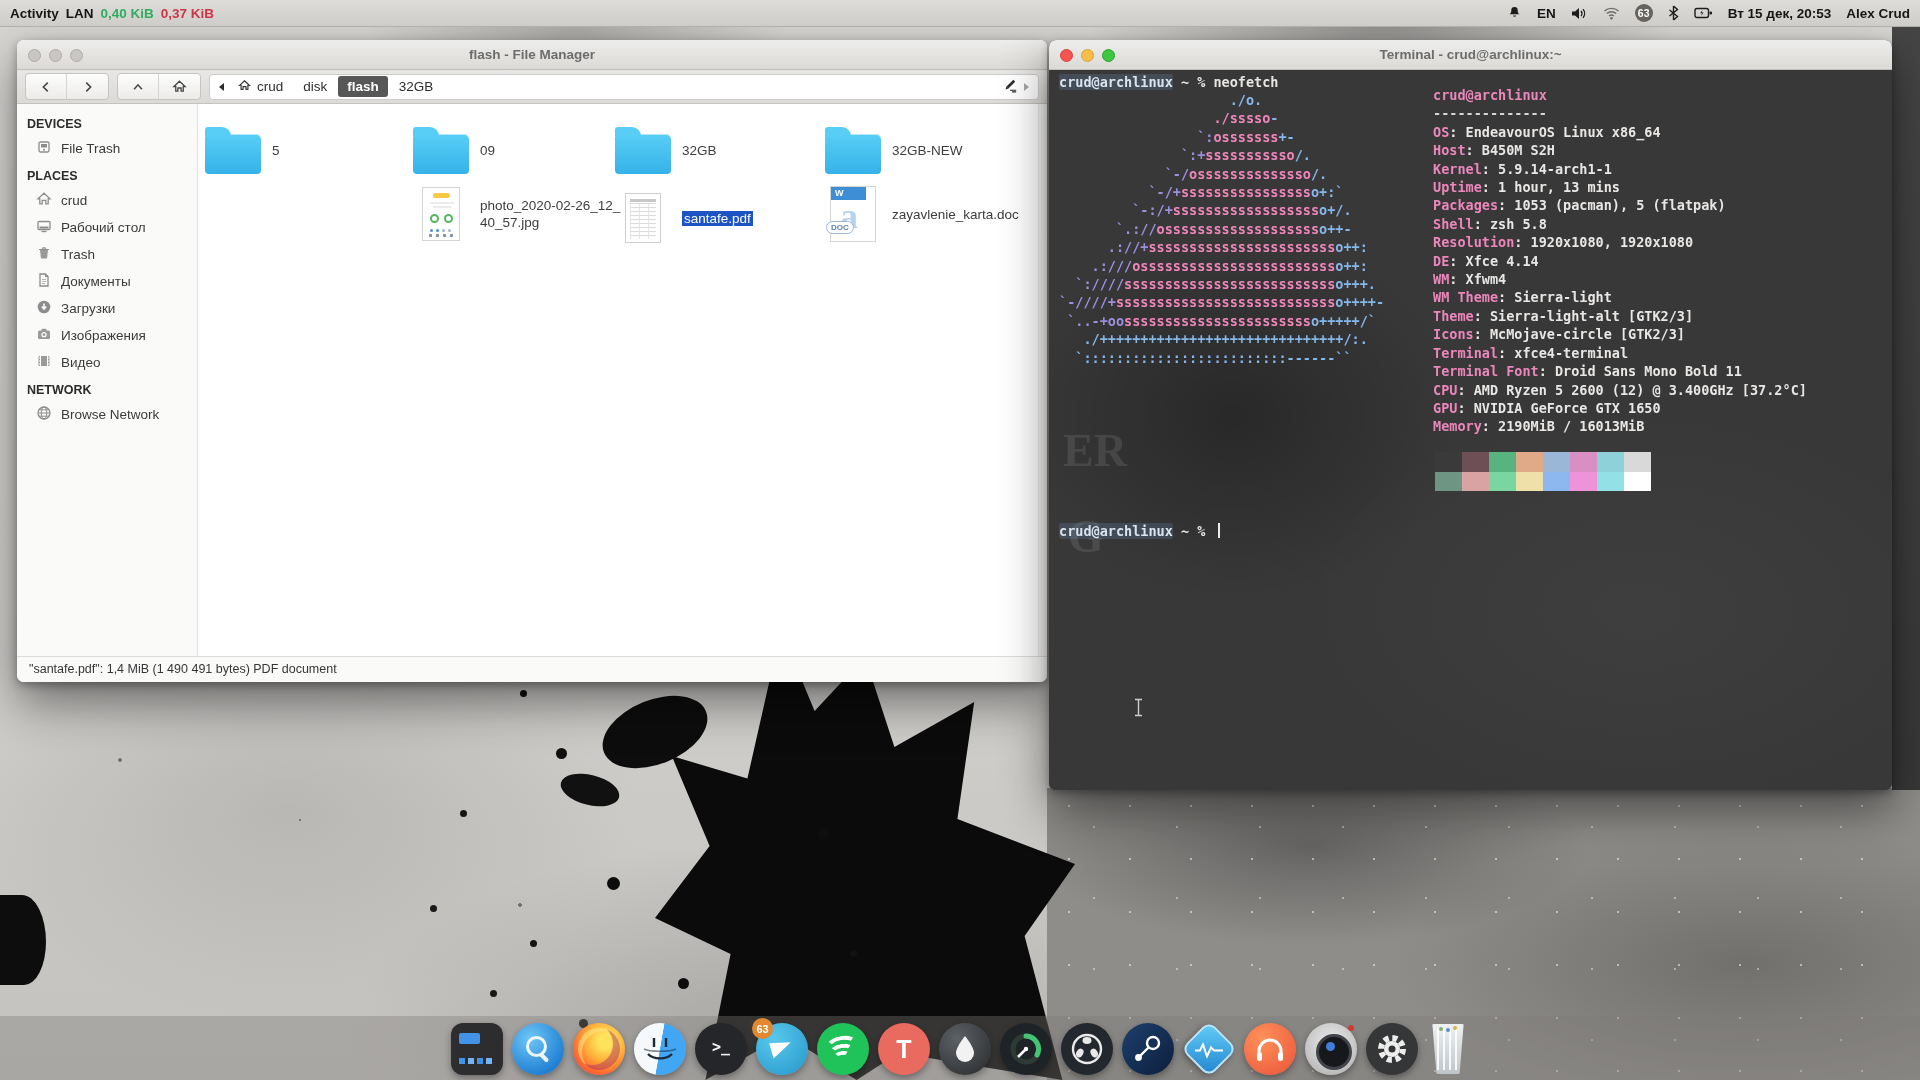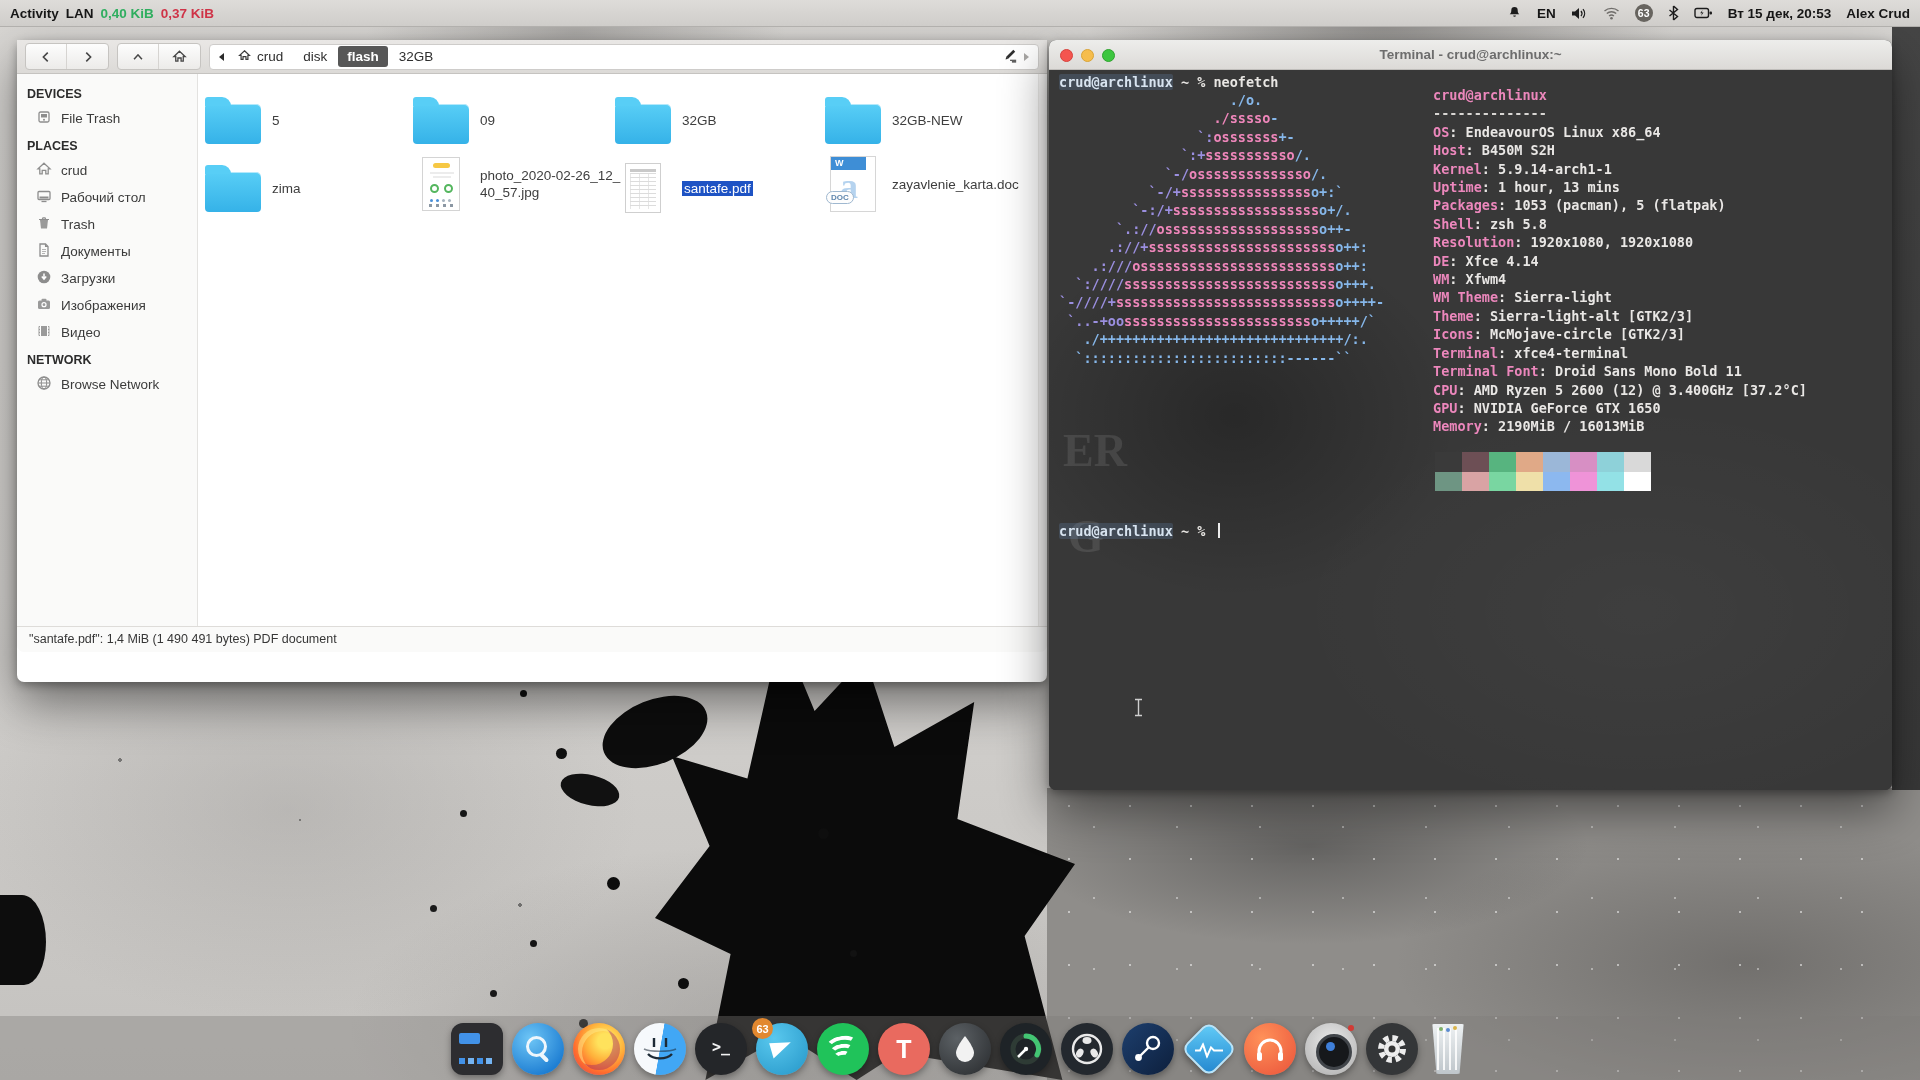--- a/index.html
+++ b/index.html
@@ -227,20 +227,28 @@
           <rect x="15.5" y="5.5" width="2.5" height="3" rx="1" fill="#1c1c1c"></rect>
           <path d="M8.6 4 L6.2 7.3 h1.9 L6.9 10 L9.6 6.6 H7.7 Z" fill="#1c1c1c"></path>
         </svg>
     </span>
     <span>Вт 15 дек, 20:53</span>
     <span>Alex Crud</span>
   </div>
 </div>
 
 <div class="window" id="fm">
+  <div class="titlebar">
+    <div class="traffic">
+      <div class="light lt-gray"></div>
+      <div class="light lt-gray"></div>
+      <div class="light lt-gray"></div>
+    </div>
+    <span>flash - File Manager</span>
+  </div>
   <div class="fm-toolbar">
     <div class="navgrp">
       <div class="navbtn">
         <svg width="14" height="14" viewBox="0 0 16 16">
             <path d="M10 3 L5 8 L10 13" fill="none" stroke="#474747" stroke-width="1.8"></path>
           </svg>
       </div>
       <div class="navbtn">
         <svg width="14" height="14" viewBox="0 0 16 16">
             <path d="M6 3 L11 8 L6 13" fill="none" stroke="#474747" stroke-width="1.8"></path>
@@ -386,26 +394,20 @@
           <div class="icb">
             <div class="folder"></div>
           </div>
           <div class="lbl">32GB</div>
         </div>
         <div class="cell" style="left: 624px; top: 16px;">
           <div class="icb">
             <div class="folder"></div>
           </div>
           <div class="lbl">32GB-NEW</div>
-        </div>
-        <div class="cell" style="left: 4px; top: 84px;">
-          <div class="icb">
-            <div class="folder"></div>
-          </div>
-          <div class="lbl">zima</div>
         </div>
         <div class="cell" style="left: 212px; top: 80px;">
           <div class="icb">
             <div class="th-photo">
               <i class="tp-pill"></i>
               <i class="tp-ring tp-r1"></i>
               <i class="tp-ring tp-r2"></i>
               <i class="tp-dots"></i>
               <i class="tp-foot"></i>
             </div>

